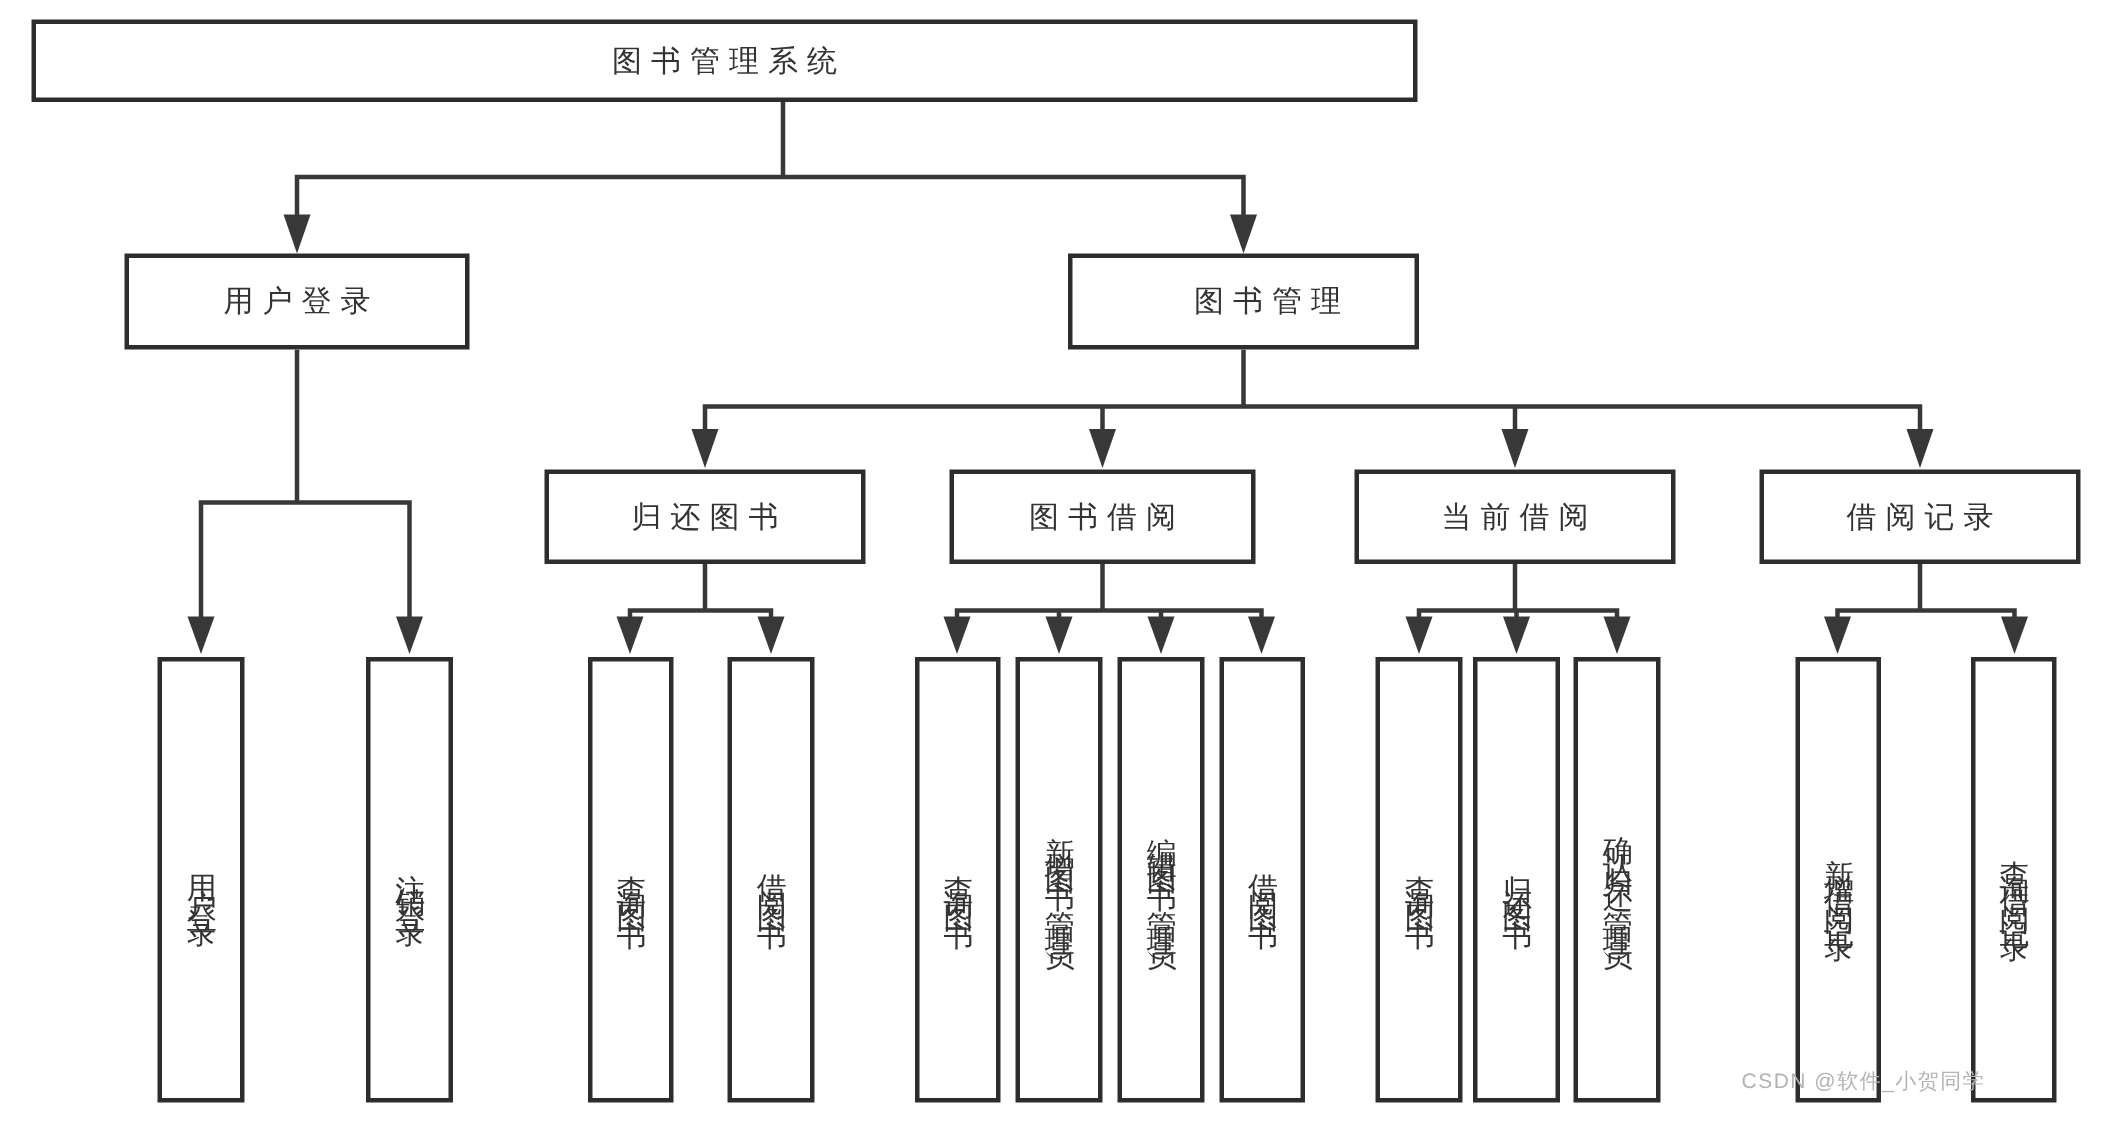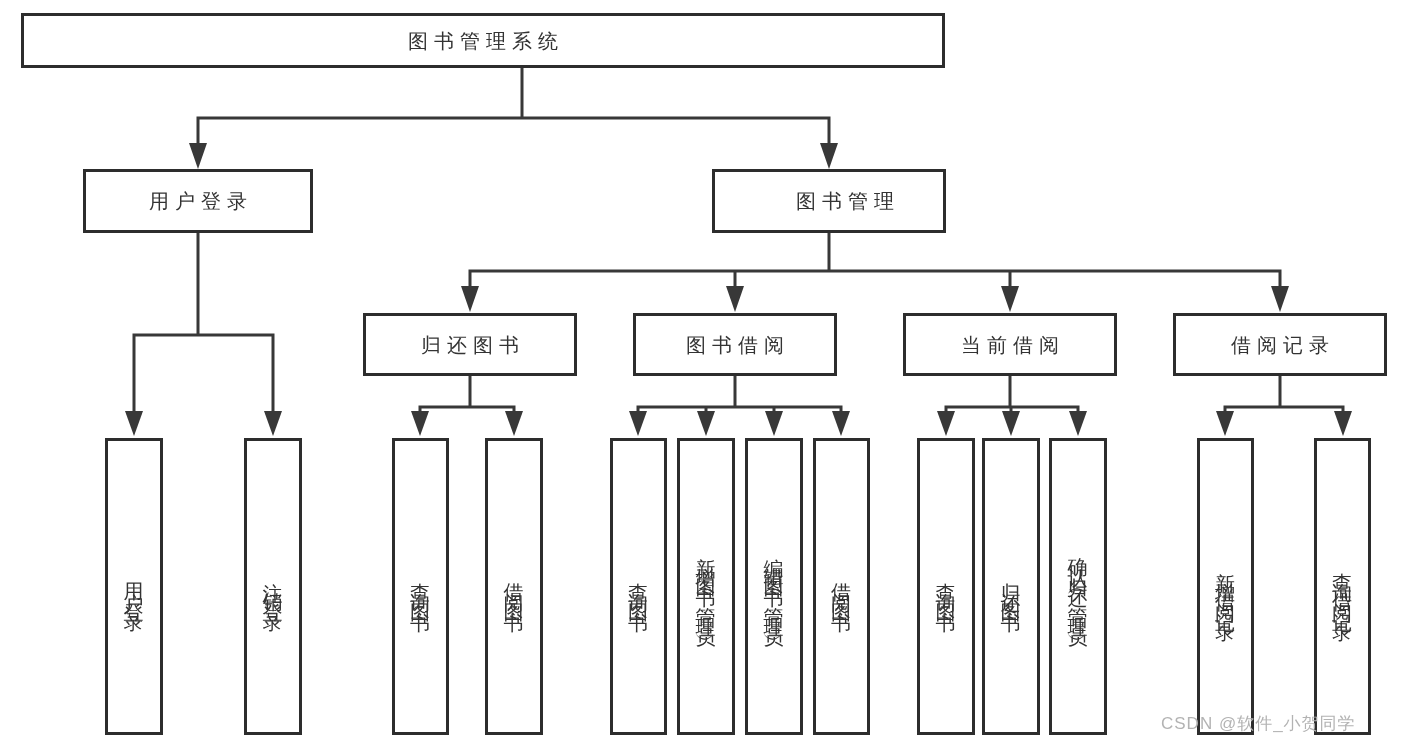--- a/index.html
+++ b/index.html
@@ -16,21 +16,21 @@
     white-space:nowrap;
   }
   .hbox { text-indent:6px; } 
   .vbox {
     writing-mode:vertical-rl; text-orientation:mixed;
     letter-spacing:10px; line-height:1; white-space:normal;
     text-indent:0; padding-top:0;
   }
   .watermark {
     position:absolute; left:1161px; top:712px; z-index:3;
-    font-size:17px; letter-spacing:1px; color:#b3b3b3;
+    font-size:14px; letter-spacing:1px; color:#b3b3b3;
     font-family:"Liberation Sans", sans-serif; white-space:nowrap;
   }
 </style>
 </head>
 <body>
 
 <div class="canvas">
 
   <svg class="connectors" viewBox="0 0 1405 747" aria-hidden="true">
     <g stroke="#383838" stroke-width="3" fill="none">

